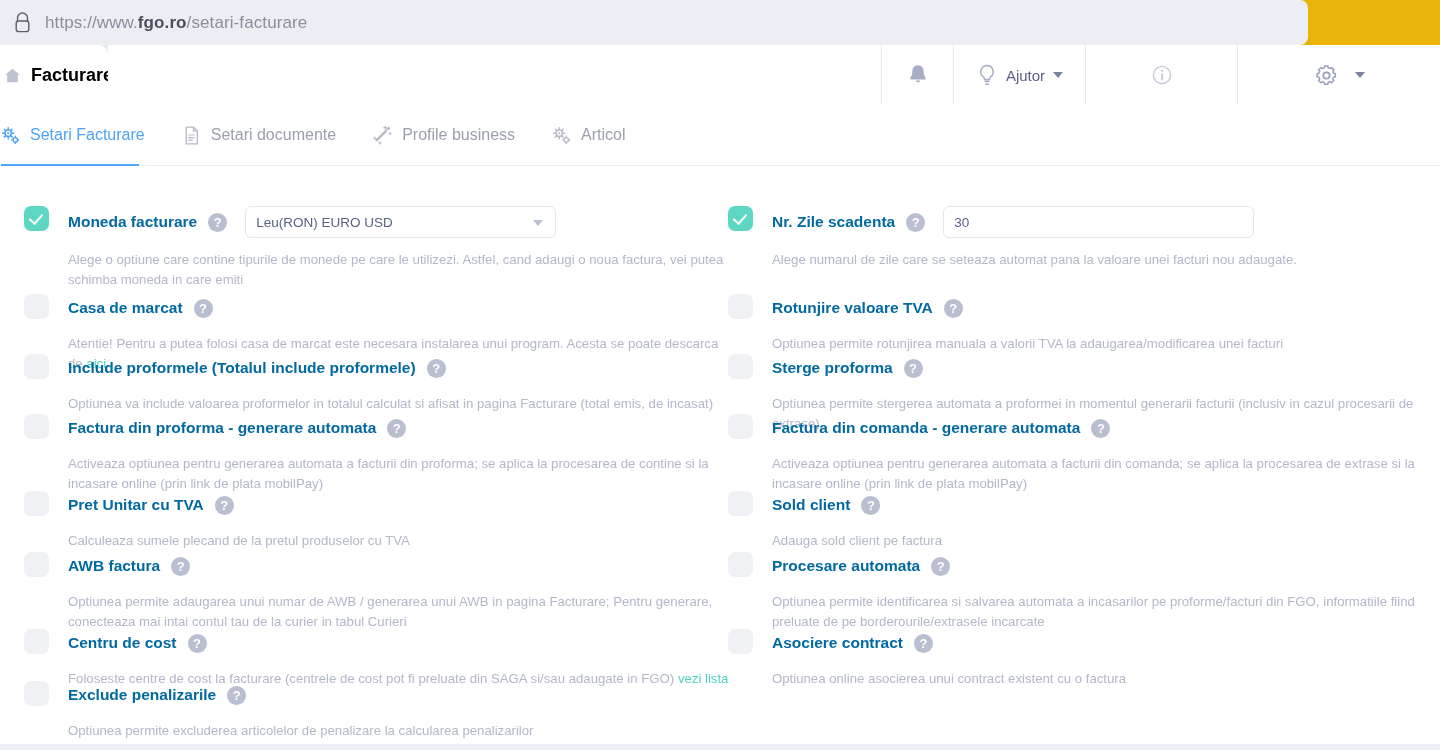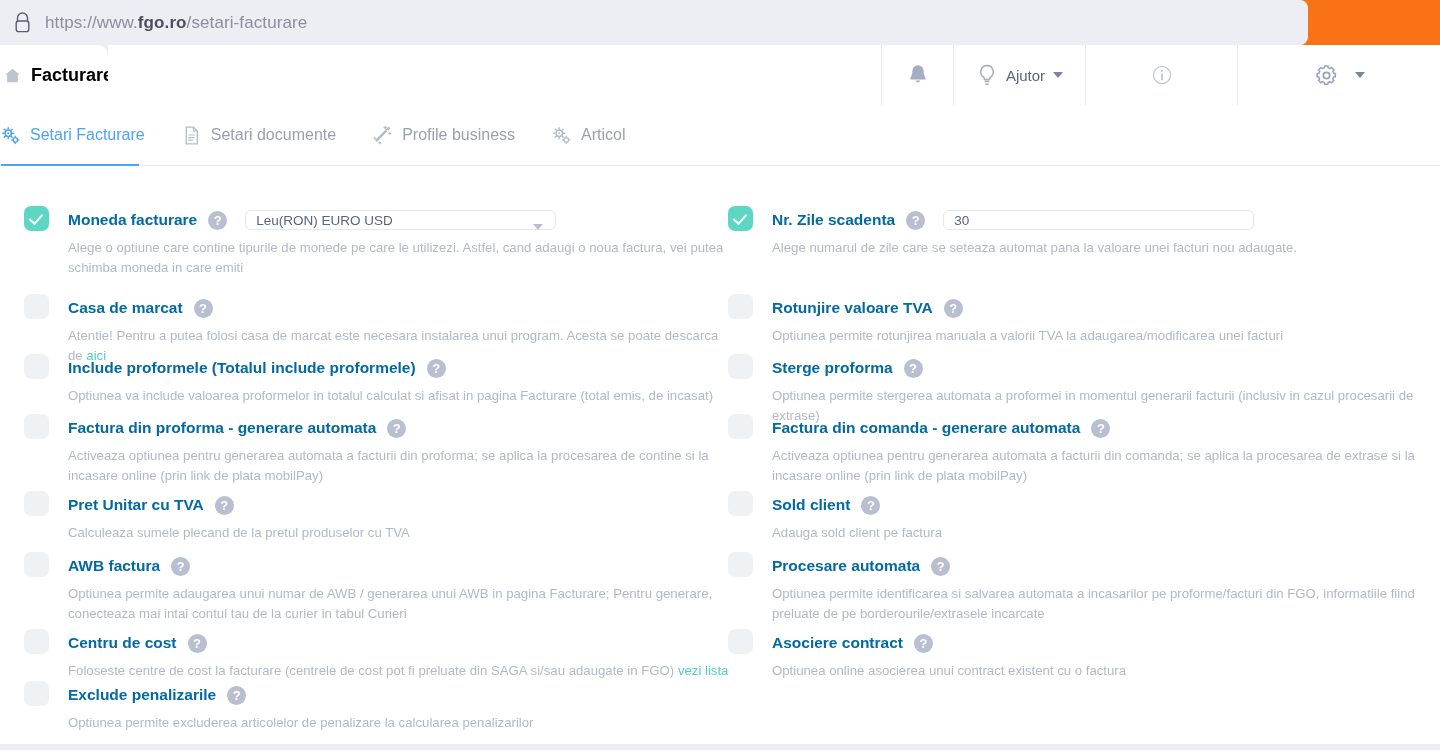--- a/index.html
+++ b/index.html
@@ -8,21 +8,21 @@
     width: 1440px; height: 750px;
     overflow: hidden;
     background: #ffffff;
     font-family: "Liberation Sans", sans-serif;
   }
 
   
   #urlbar {
     position: absolute; left: 0; top: 0;
     width: 1440px; height: 45px;
-    background: #f97316;
+    background: #eab308;
     display: flex; align-items: center;
   }
   #urlbar-field {
     position: absolute; left: 0; top: 0;
     width: 1308px; height: 45px;
     background: #eceef4;
     display: flex; align-items: center;
     border-radius: 0 8px 8px 0;
   }
   #lock-icon {
@@ -162,32 +162,32 @@
   .qm {
     margin-left: 11px;
     width: 19px; height: 19px; border-radius: 50%;
     background: #b9bfd0;
     color: #ffffff;
     font-size: 13px; font-weight: bold;
     line-height: 19px; text-align: center;
     flex: 0 0 auto;
   }
   .opt-desc {
-    margin-top: 4px;
+    margin-top: 12px;
     font-size: 13.2px;
     color: #b3b8c9;
     line-height: 20px;
     max-width: 700px;
   }
   .opt-desc.wide { max-width: 712px; }
   .lnk { color: #4fd1c0; }
 
   .sel, .txtin {
     margin-left: 18px;
-    height: 20px;
+    height: 32px;
     border: 1px solid #e4e7f0;
     border-radius: 6px;
     background: #ffffff;
     font-size: 13.5px;
     color: #5a6285;
     display: flex; align-items: center;
     padding: 0 10px;
     position: relative;
   }
   .sel  { width: 311px; }

